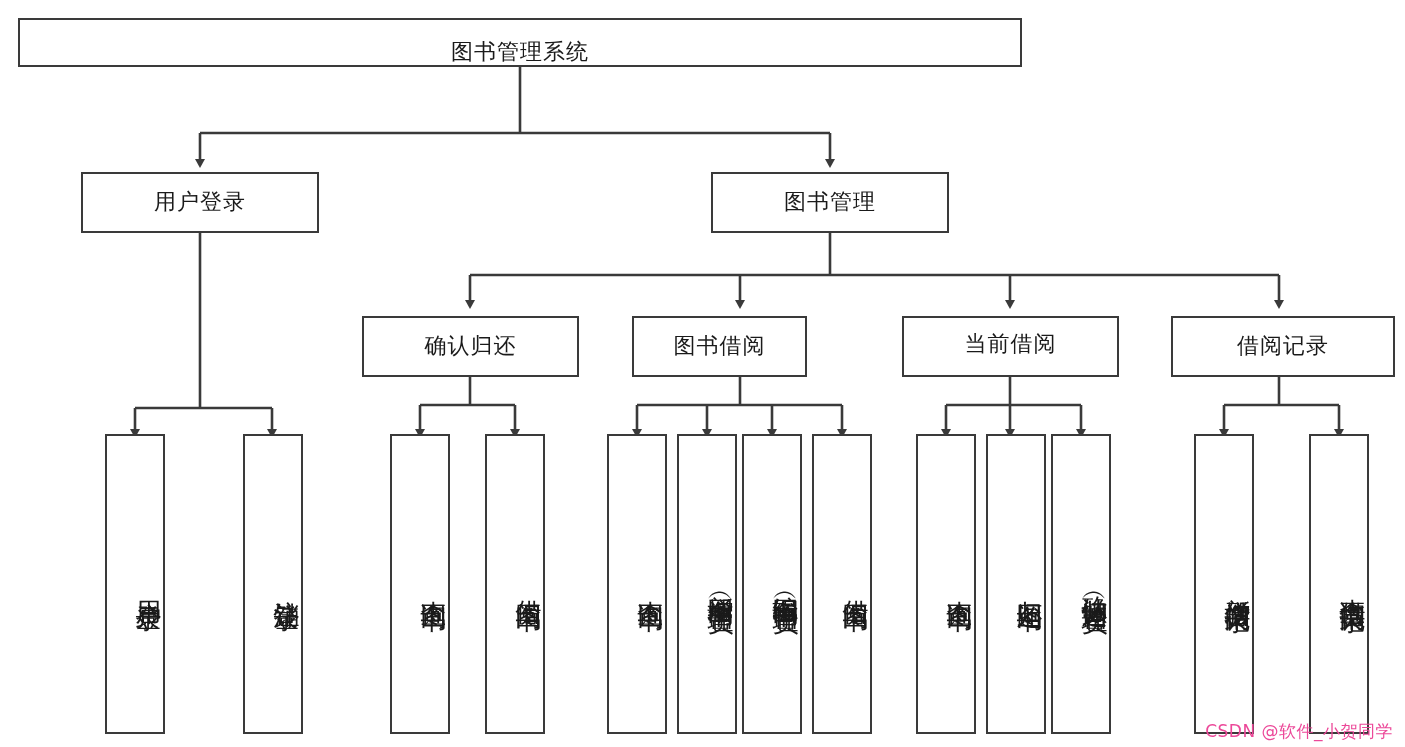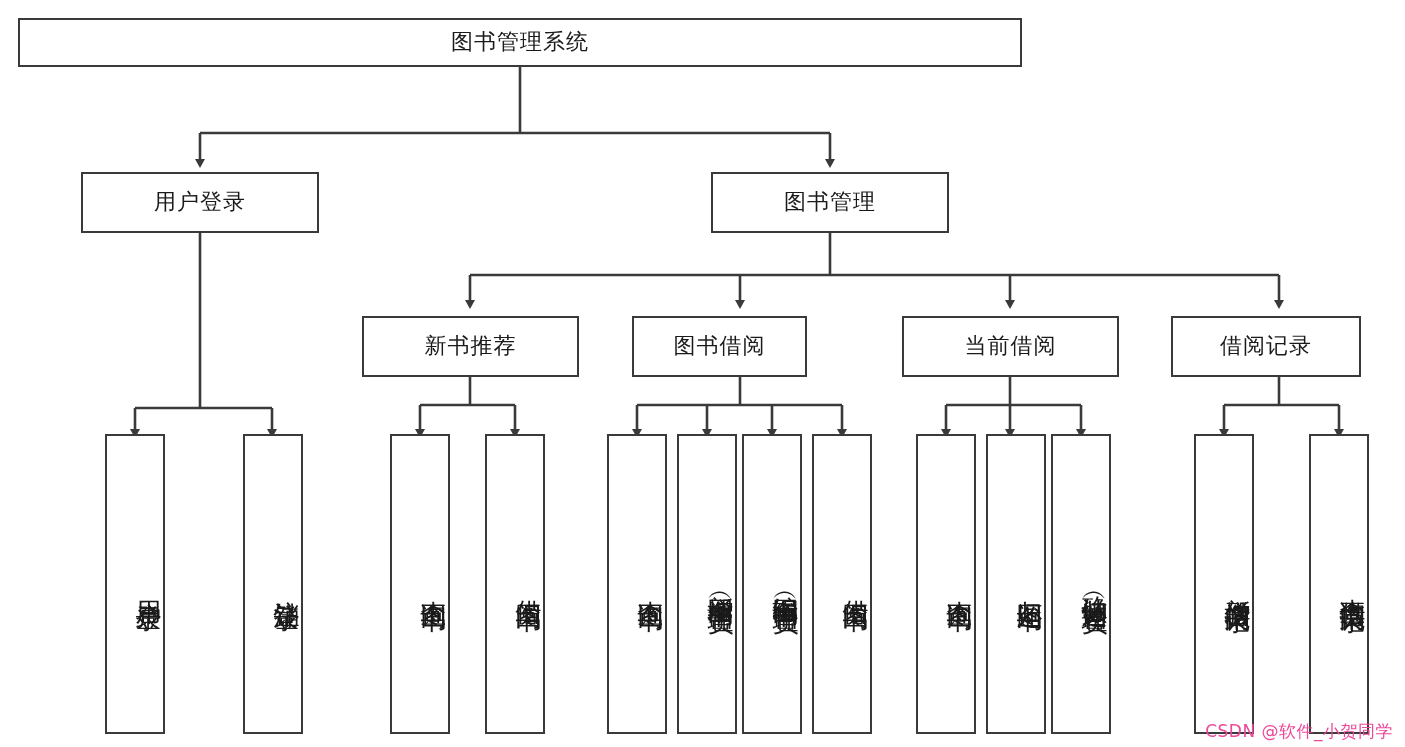--- a/index.html
+++ b/index.html
@@ -119,41 +119,41 @@
       <path d="M1010,405 L1010,430" marker-end="url(#arrow)"></path>
       <path d="M1081,405 L1081,430" marker-end="url(#arrow)"></path>
 
       <path d="M1279,377 L1279,405"></path>
       <path d="M1224,405 L1339,405"></path>
       <path d="M1224,405 L1224,430" marker-end="url(#arrow)"></path>
       <path d="M1339,405 L1339,430" marker-end="url(#arrow)"></path>
     </g>
   </svg>
 
-  <div class="node h" style="left:18px; top:18px; width:1004px; height:49px;">
+  <div class="node h" style="left:18px; top:18px; width:1004px; height:49px;align-items:flex-end;">
     <span class="node-label">图书管理系统</span>
   </div>
 
   <div class="node h" style="left:81px; top:172px; width:238px; height:61px;">
     <span class="node-label">用户登录</span>
   </div>
   <div class="node h" style="left:711px; top:172px; width:238px; height:61px;text-align:center;">
     <span class="node-label">图书管理</span>
   </div>
 
   <div class="node h" style="left:362px; top:316px; width:217px; height:61px;">
-    <span class="node-label">新书推荐</span>
+    <span class="node-label">确认归还</span>
   </div>
   <div class="node h" style="left:632px; top:316px; width:175px; height:61px;">
     <span class="node-label">图书借阅</span>
   </div>
-  <div class="node h" style="left:902px; top:316px; width:217px; height:61px;">
+  <div class="node h" style="left:902px; top:316px; width:217px; height:61px;font-family:Liberation Mono, monospace;">
     <span class="node-label">当前借阅</span>
   </div>
-  <div class="node h" style="left:1171px; top:316px; width:190px; height:61px;">
+  <div class="node h" style="left:1171px; top:316px; width:224px; height:61px;">
     <span class="node-label">借阅记录</span>
   </div>
 
   <div class="node v" style="left:105px; top:434px; width:60px; height:300px;">
     <span class="node-label">用户登录</span>
   </div>
   <div class="node v" style="left:243px; top:434px; width:60px; height:300px;">
     <span class="node-label">注销登录</span>
   </div>
 

